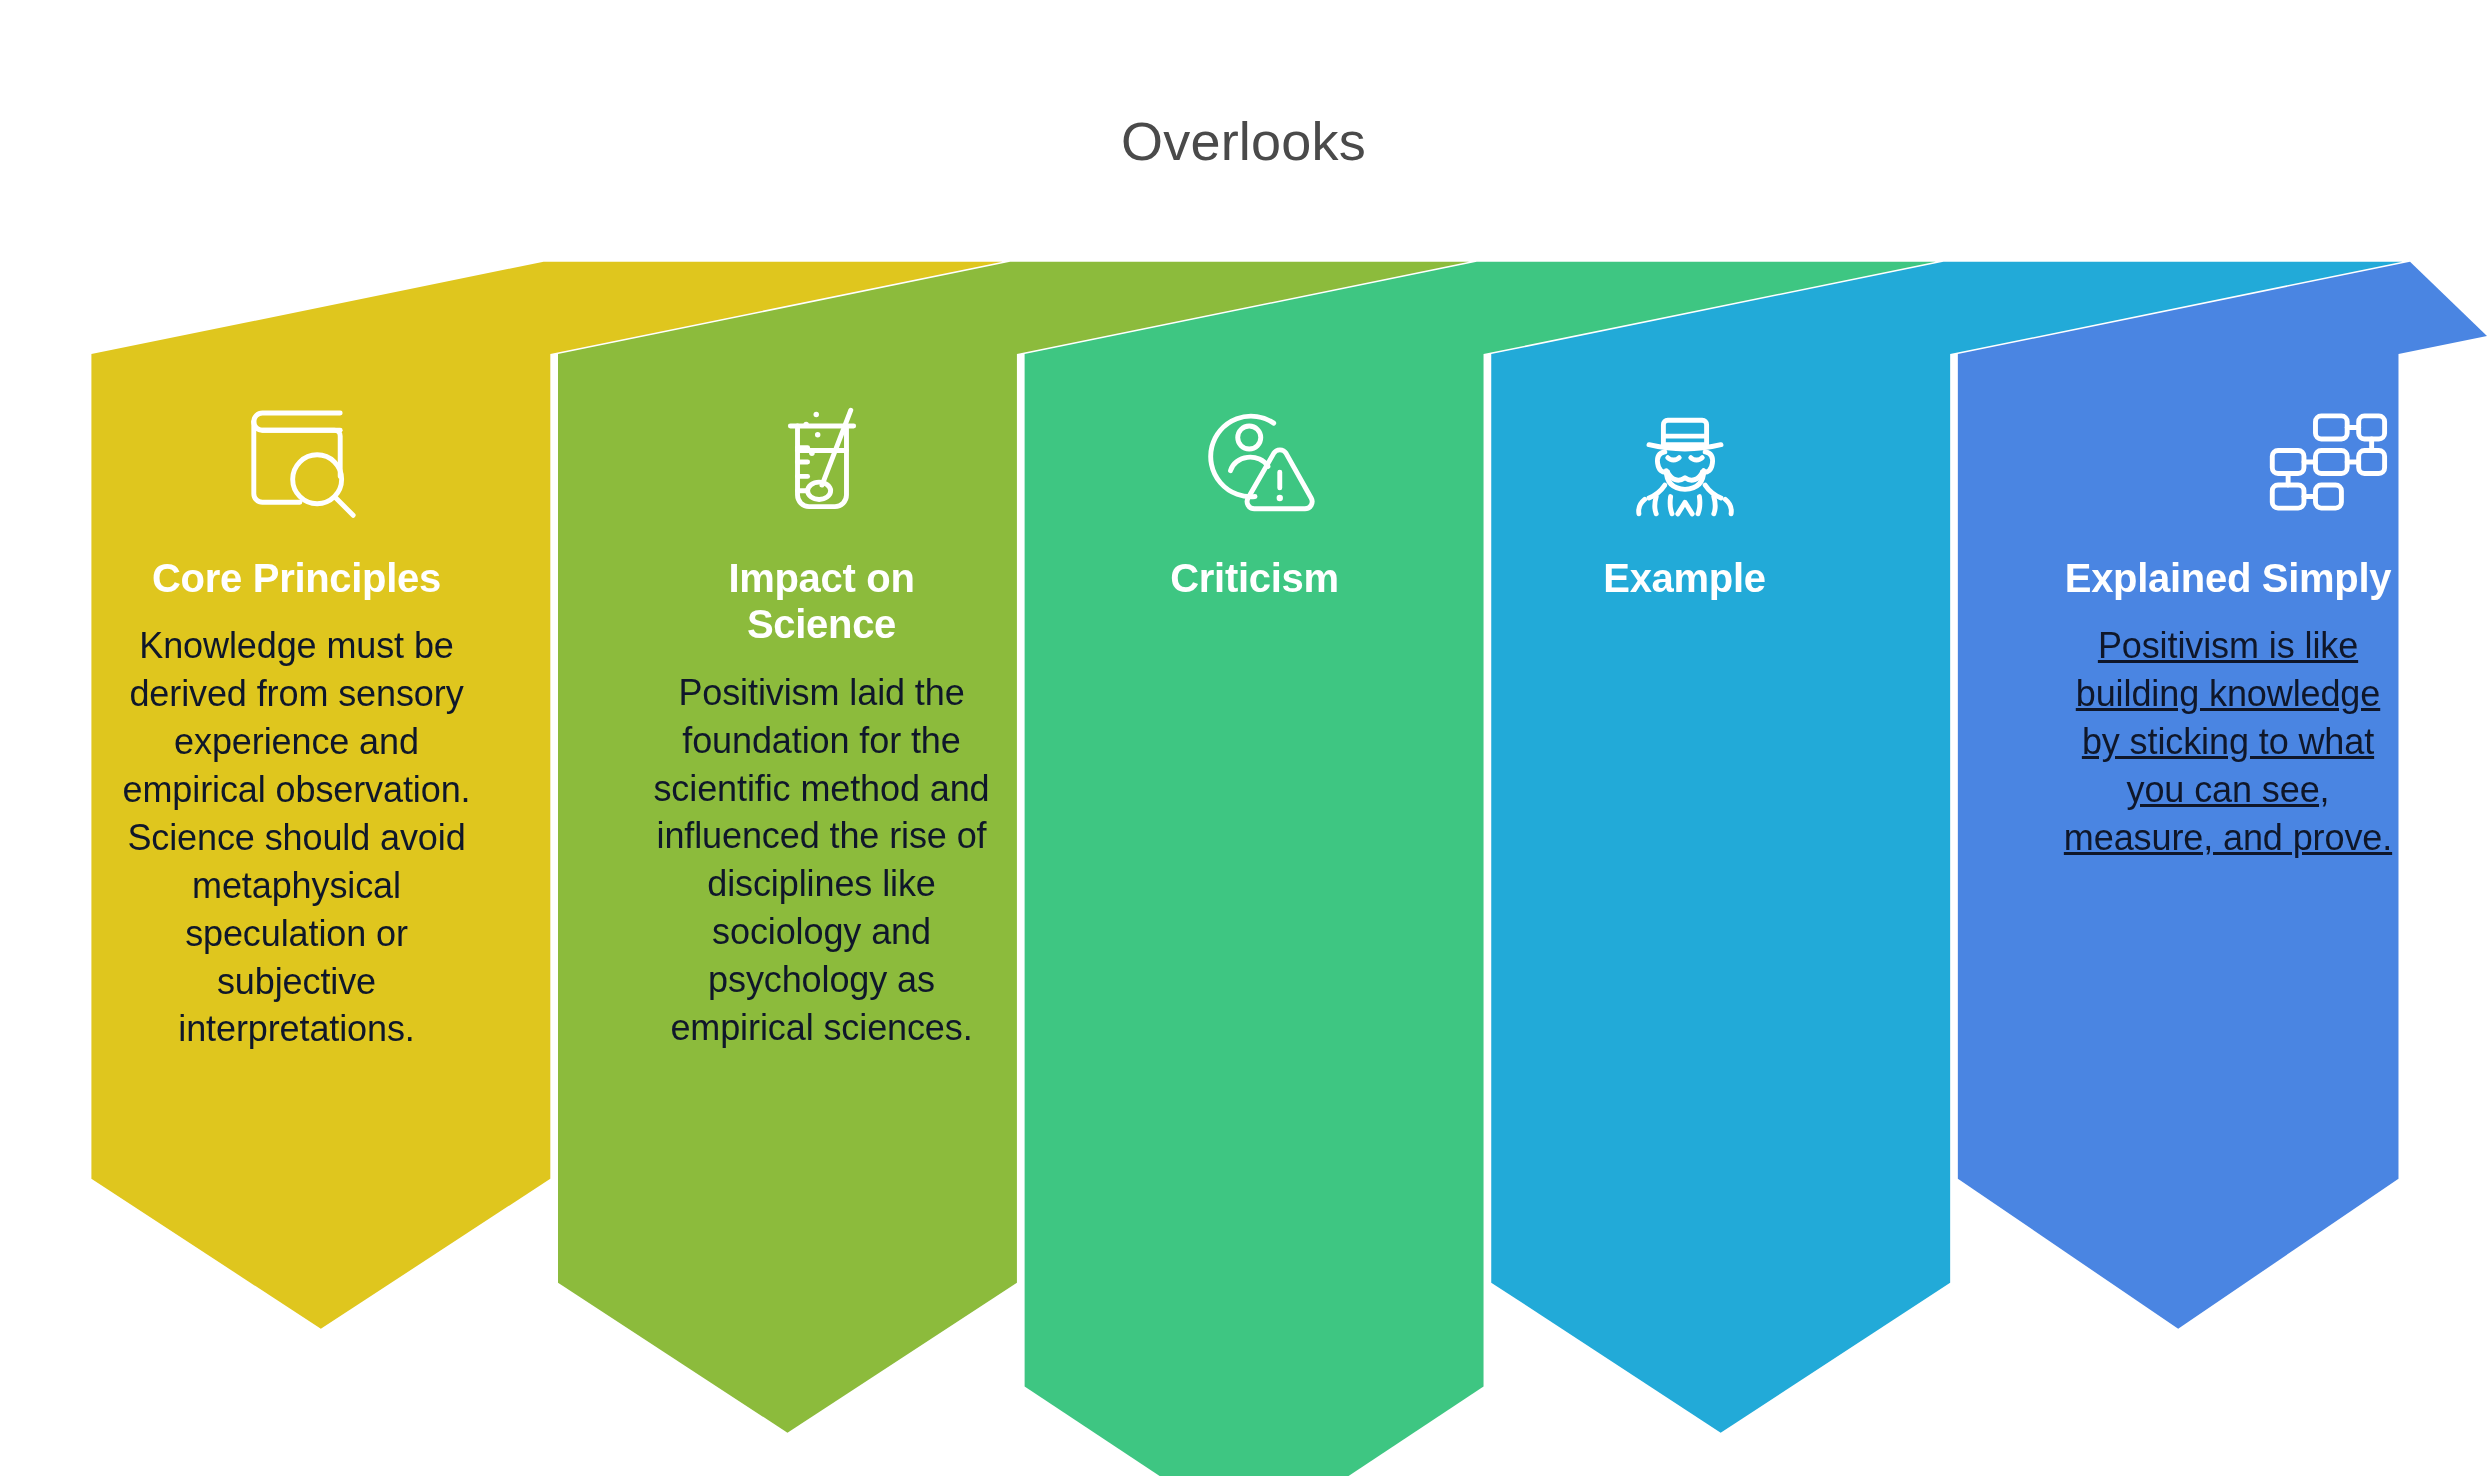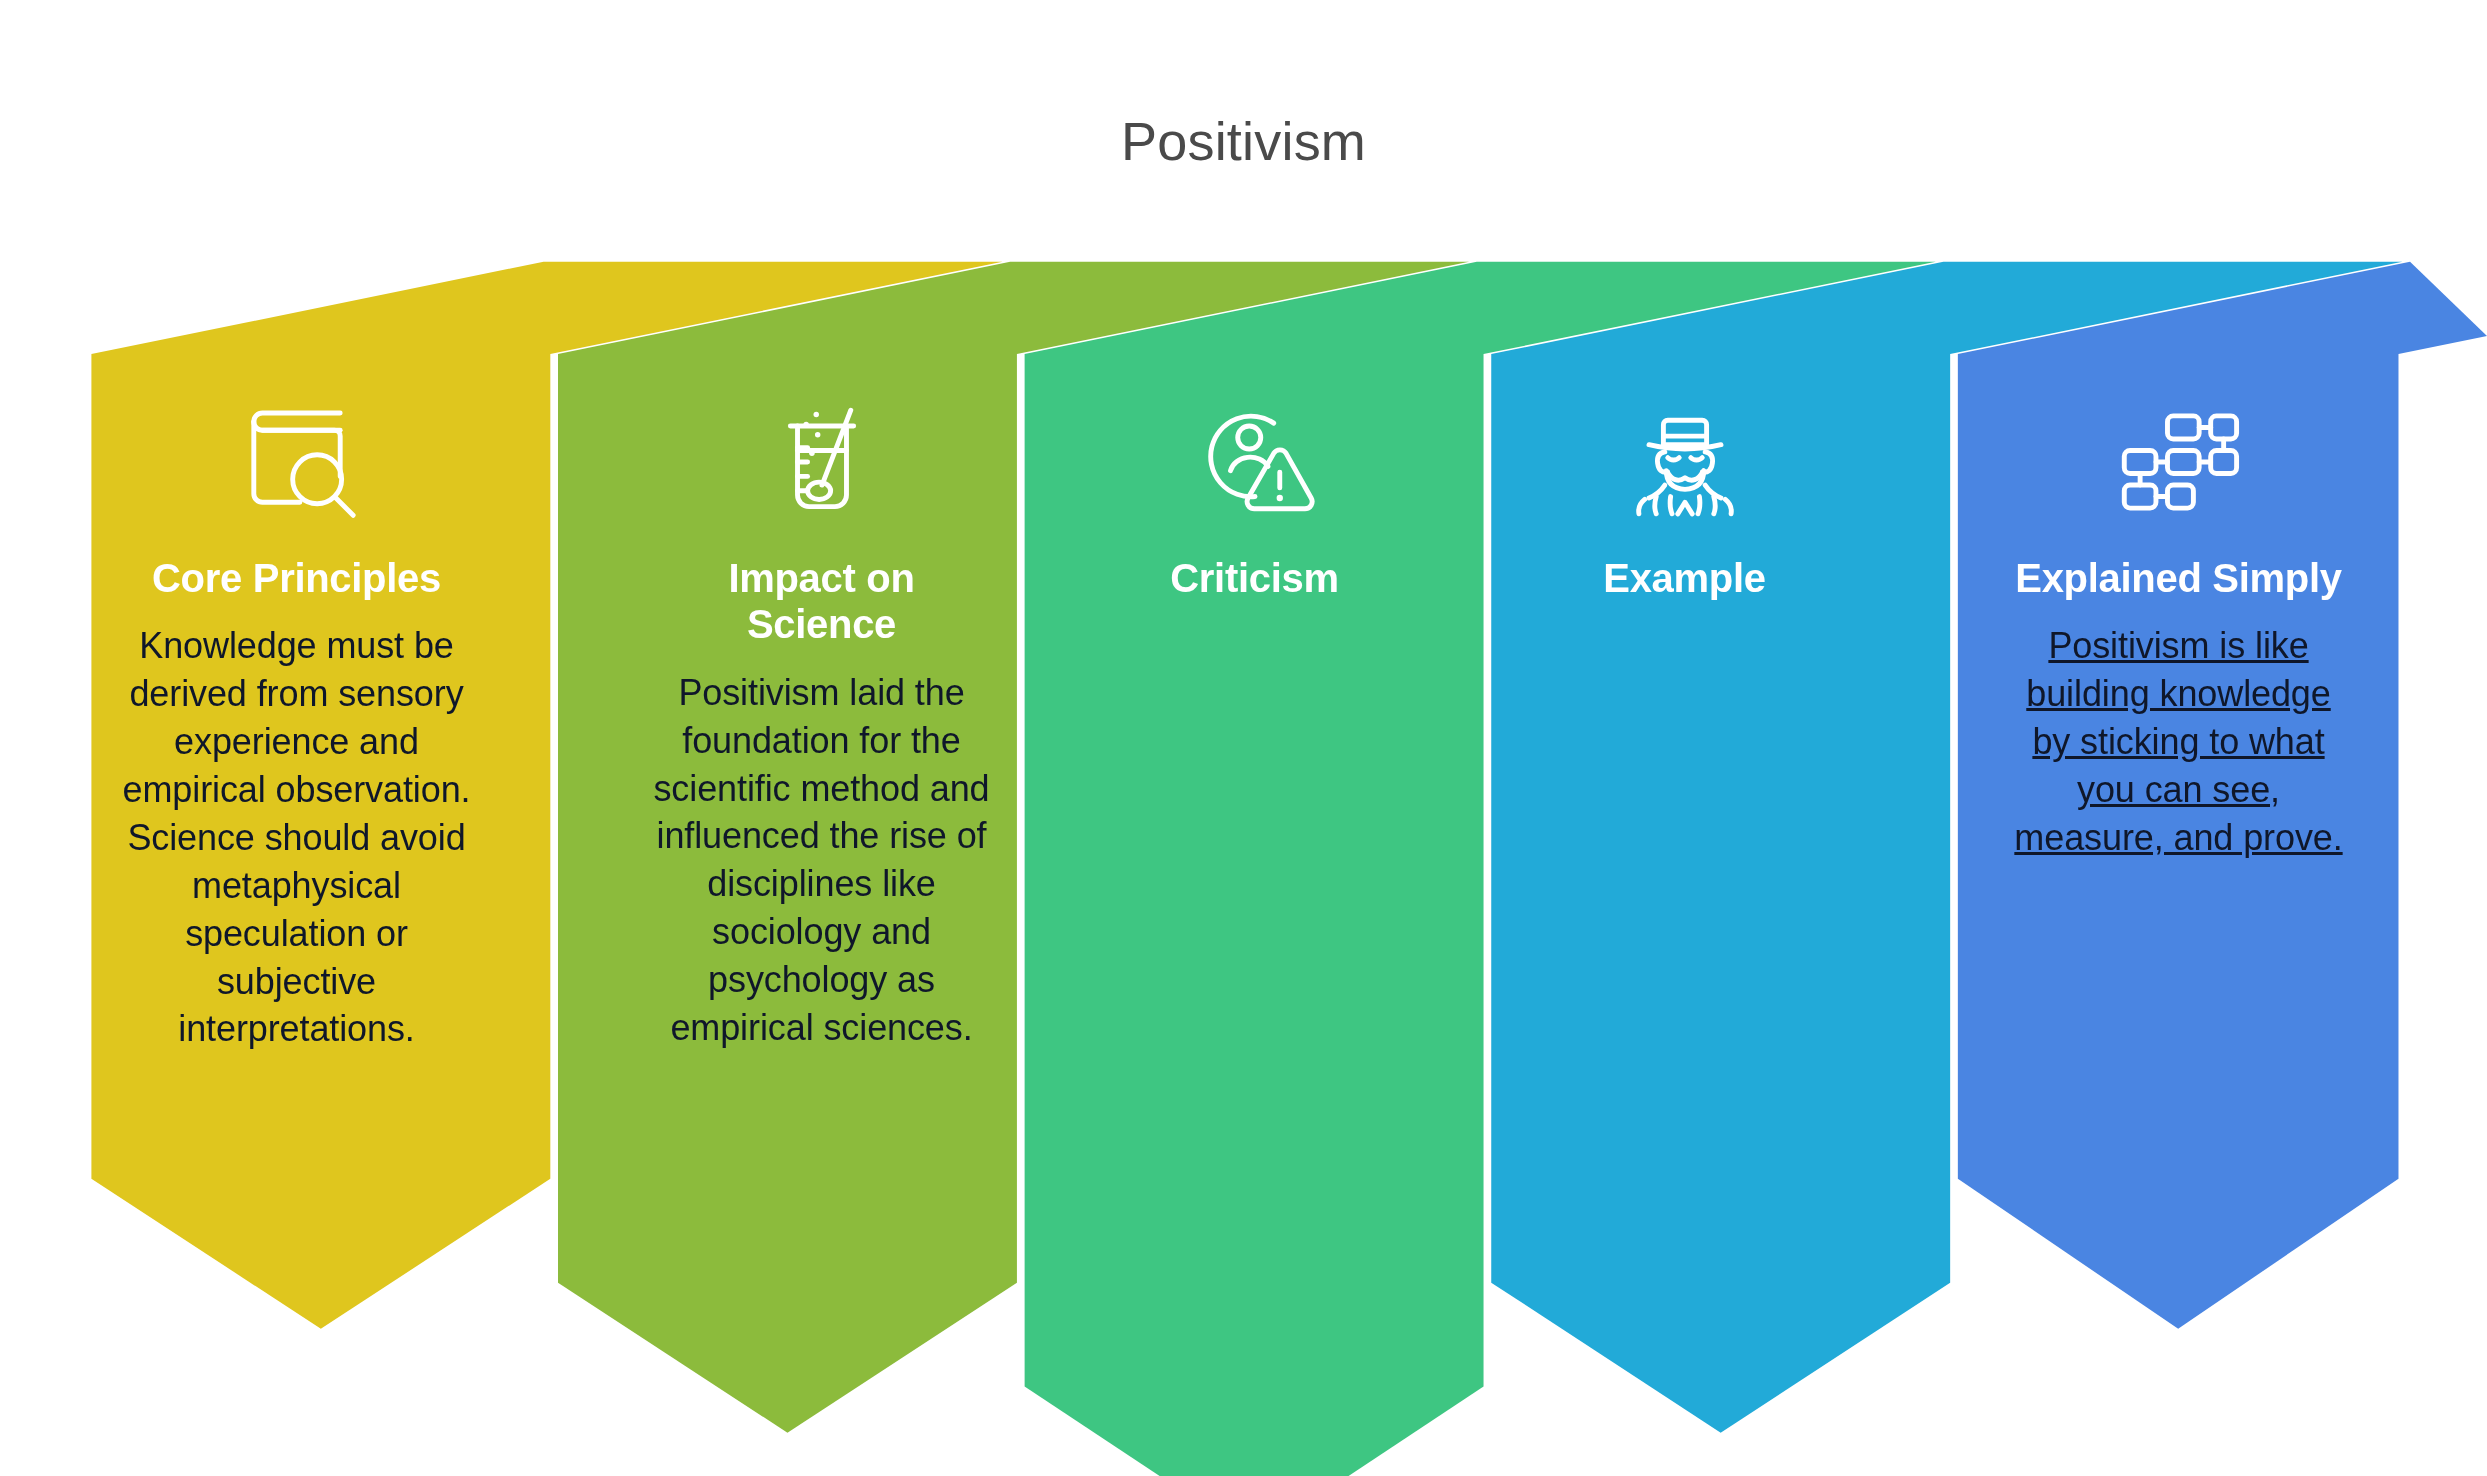--- a/index.html
+++ b/index.html
@@ -81,21 +81,21 @@
     text-align: center;
     margin-top: 21px;
     letter-spacing: -0.1px;
   }
 </style>
 </head>
 <body>
 
 <div id="stage">
 
-  <div class="page-title">Positivism</div>
+  <div class="page-title">Overlooks</div>
 
   <svg id="scene" viewBox="0 0 2585 1535" preserveAspectRatio="none">
     <g id="shape-layer">
         <polygon points="95,368 572,368 1042,272 565,272" fill="#DFC61E"></polygon>
         <polygon points="95,368 572,368 572,1225 333.5,1381 95,1225" fill="#DFC61E"></polygon>
         <polygon points="580,368 1057,368 1527,272 1050,272" fill="#8CBB3C"></polygon>
         <polygon points="580,368 1057,368 1057,1333 818.5,1489 580,1333" fill="#8CBB3C"></polygon>
         <polygon points="1065,368 1542,368 2012,272 1535,272" fill="#3EC682"></polygon>
         <polygon points="1065,368 1542,368 1542,1441 1303.5,1599 1065,1441" fill="#3EC682"></polygon>
         <polygon points="1550,368 2027,368 2497,272 2020,272" fill="#22AAD8"></polygon>
@@ -174,21 +174,21 @@
         <path d="M30 74 q-2 7 0 12"></path>
         <path d="M70 74 q2 7 0 12"></path>
         <path d="M40 74 q-1 7 1 12"></path>
         <path d="M60 74 q1 7 -1 12"></path>
         <path d="M45 86 l5 -8 l5 8"></path>
       </svg>
     </div>
     <div class="col-heading" style="width: 346px;">Example</div>
   </div>
 
-  <div class="col" id="col-4" style="left: 1958px; width: 441px; top: 390px;">
+  <div class="col" id="col-4" style="left: 1958px; width: 441px; top: 390px; align-items: flex-end;">
     <div class="col-icon">
       <svg viewBox="0 0 100 100" fill="none" stroke="#ffffff" stroke-width="3.4" stroke-linecap="round" stroke-linejoin="round">
         <rect x="42" y="18" width="22" height="16" rx="4"></rect>
         <rect x="72" y="18" width="18" height="16" rx="4"></rect>
         <rect x="12" y="42" width="22" height="16" rx="4"></rect>
         <rect x="42" y="42" width="22" height="16" rx="4"></rect>
         <rect x="72" y="42" width="18" height="16" rx="4"></rect>
         <rect x="12" y="66" width="22" height="16" rx="4"></rect>
         <rect x="42" y="66" width="18" height="16" rx="4"></rect>
         <path d="M64 26 h8"></path>

